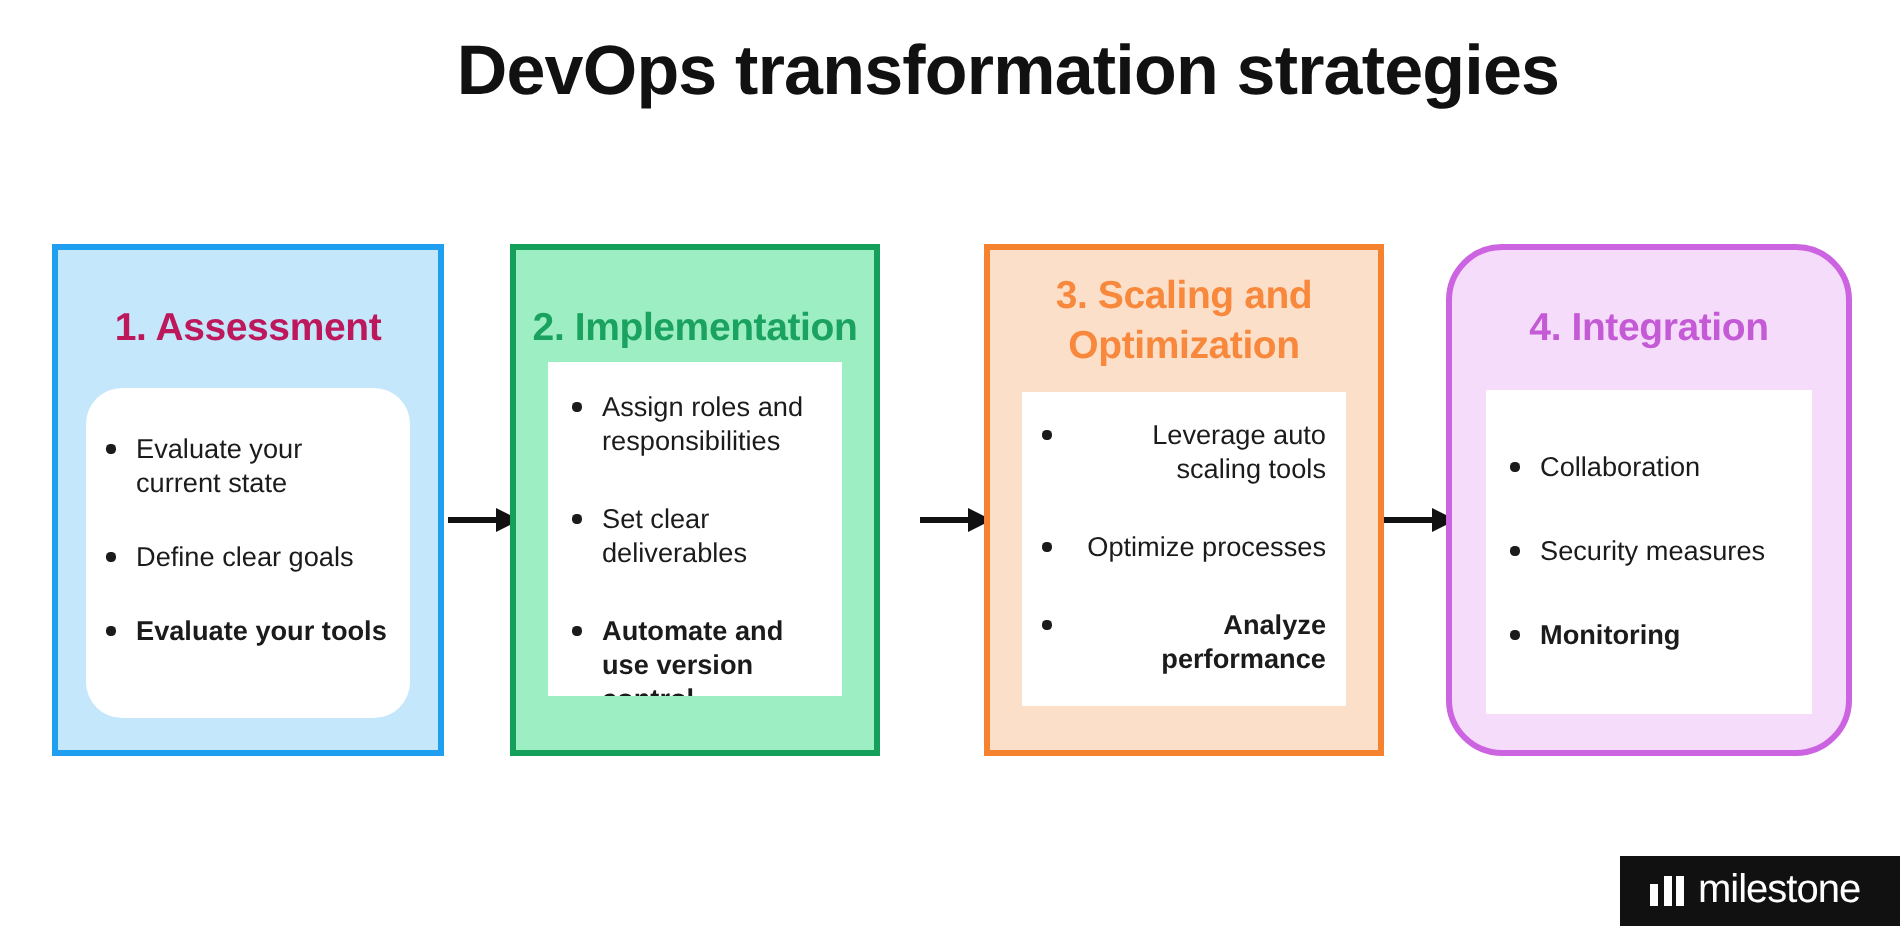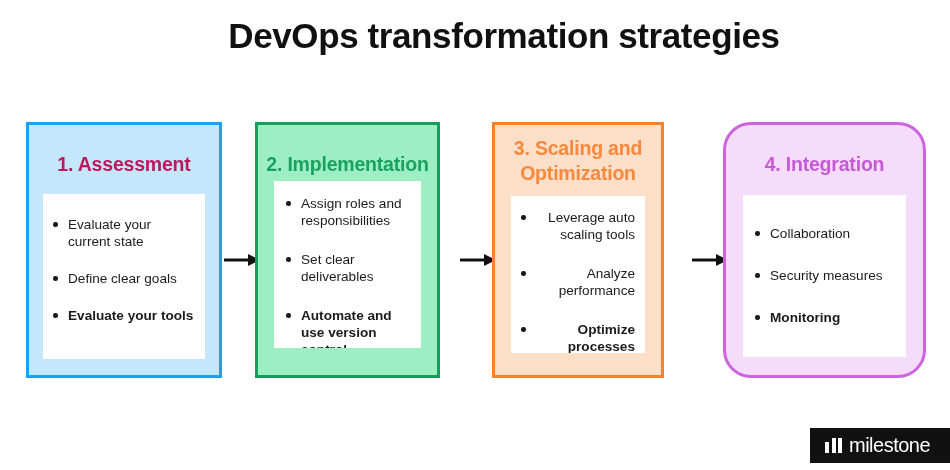--- a/index.html
+++ b/index.html
@@ -88,29 +88,29 @@
     top: 6px;
     width: 4.5px;
     height: 4.5px;
     border-radius: 50%;
     background: #1b1b1b;
   }
 
   
   #card-1 { left: 26px;  width: 196px; }
   #card-2 { left: 255px; width: 185px; }
-  #card-3 { left: 492px; width: 172px; }
+  #card-3 { left: 492px; width: 200px; }
   #card-4 { left: 723px; width: 203px; }
 
   #card-1 .card-title { top: 27px; }
   #card-2 .card-title { top: 27px; }
   #card-3 .card-title { top: 11px; }
   #card-4 .card-title { top: 27px; }
 
-  #card-1 .card-inner { left: 14px; right: 14px; top: 69px; bottom: 16px; }
+  #card-1 .card-inner { left: 14px; right: 14px; top: 69px; bottom: 16px; border-radius: 18px; }
   #card-2 .card-inner { left: 16px; right: 16px; top: 56px; bottom: 27px; }
   #card-3 .card-inner { left: 16px; right: 16px; top: 71px; bottom: 22px; }
   #card-4 .card-inner { left: 17px; right: 17px; top: 70px; bottom: 18px; }
 
   #card-1 .bullets { margin: 22px 8px 0 8px; }
   #card-2 .bullets { margin: 14px 10px 0 10px; }
   #card-3 .bullets { margin: 13px 10px 0 8px; text-align: right; }
   #card-4 .bullets { margin: 30px 10px 0 10px; }
 
   #card-1 .bullets li { margin-bottom: 20px; }
@@ -206,22 +206,22 @@
       <line x1="0" y1="7" x2="26" y2="7" stroke="#111111" stroke-width="3"></line>
       <polygon points="24,1 36,7 24,13" fill="#111111"></polygon>
     </svg>
   </div>
 
   <div class="card" id="card-3" style="background: rgb(251, 223, 201); border-color: rgb(245, 130, 47);">
     <div class="card-title" style="color: rgb(248, 136, 59);">3. Scaling and Optimization</div>
     <div class="card-inner">
       <ul class="bullets">
         <li><span class="dot"></span><span>Leverage auto scaling tools</span></li>
+        <li><span class="dot"></span><span>Optimize processes</span></li>
         <li><span class="dot"></span><span>Analyze performance</span></li>
-        <li><span class="dot"></span><span>Optimize processes</span></li>
       </ul>
     </div>
   </div>
 
   <div class="arrow" id="arrow-3">
     <svg width="36" height="14" viewBox="0 0 36 14" xmlns="http://www.w3.org/2000/svg">
       <line x1="0" y1="7" x2="26" y2="7" stroke="#111111" stroke-width="3"></line>
       <polygon points="24,1 36,7 24,13" fill="#111111"></polygon>
     </svg>
   </div>

